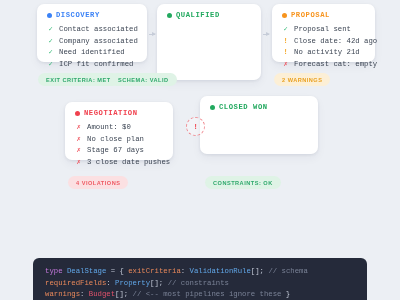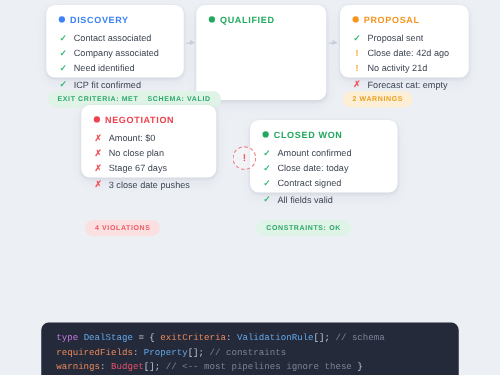--- a/index.html
+++ b/index.html
@@ -16,20 +16,21 @@
   }
 
   
   .card {
     position: absolute;
     background: #ffffff;
     border-radius: 7px;
     box-shadow: 0 1px 3px rgba(30,45,75,0.09), 0 4px 10px rgba(30,45,75,0.05);
     padding: 7px 25px 8px 10px;
     box-sizing: border-box;
+    font-family: Liberation Mono, monospace;
   }
   .card-head {
     display: flex;
     align-items: center;
     gap: 4px;
     margin-bottom: 5px;
   }
   .dot {
     width: 5px;
     height: 5px;
@@ -191,21 +192,21 @@
         <span class="mk mk-bad">✗</span>
         <span class="itxt">Forecast cat: empty</span>
       </div>
     </div>
   </div>
 <div class="arrow" style="left: 149px; top: 34px; width: 6px;"></div>
 <div class="arrow" style="left: 263px; top: 34px; width: 6px;"></div>
 <div class="badge badge-green" style="left: 38px; top: 73px;">EXIT CRITERIA: MET</div>
 <div class="badge badge-green" style="left: 110px; top: 73px;">SCHEMA: VALID</div>
 <div class="badge badge-amber" style="left: 274px; top: 73px;">2 WARNINGS</div>
-<div class="card" style="left: 65px; top: 84px; width: 108px; height: 58px;">
+<div class="card" style="left: 65px; top: 102px; width: 108px; height: 58px;">
     <div class="card-head">
       <span class="dot" style="background: rgb(240, 65, 78);"></span>
       <span class="card-title" style="color: rgb(240, 65, 78);">NEGOTIATION</span>
     </div>
     <div class="items">
       <div class="item">
         <span class="mk mk-bad">✗</span>
         <span class="itxt">Amount: $0</span>
       </div>
       <div class="item">
@@ -219,38 +220,20 @@
       <div class="item">
         <span class="mk mk-bad">✗</span>
         <span class="itxt">3 close date pushes</span>
       </div>
     </div>
   </div>
 <div class="card" style="left: 200px; top: 96px; width: 118px; height: 58px;">
     <div class="card-head">
       <span class="dot" style="background: rgb(34, 169, 95);"></span>
       <span class="card-title" style="color: rgb(34, 169, 95);">CLOSED WON</span>
-    </div>
-    <div class="items">
-      <div class="item">
-        <span class="mk mk-ok">✓</span>
-        <span class="itxt">Amount confirmed</span>
-      </div>
-      <div class="item">
-        <span class="mk mk-ok">✓</span>
-        <span class="itxt">Close date: today</span>
-      </div>
-      <div class="item">
-        <span class="mk mk-ok">✓</span>
-        <span class="itxt">Contract signed</span>
-      </div>
-      <div class="item">
-        <span class="mk mk-ok">✓</span>
-        <span class="itxt">All fields valid</span>
-      </div>
     </div>
   </div>
 <div class="conflict" style="left: 186px; top: 117px;">!</div>
 <div class="badge badge-red" style="left: 68px; top: 176px;">4 VIOLATIONS</div>
 <div class="badge badge-green" style="left: 205px; top: 176px;">CONSTRAINTS: OK</div>
 <div class="code">
     <div><span class="c-kw">type </span><span class="c-typ">DealStage</span><span class="c-pl"> = { </span><span class="c-prop">exitCriteria</span><span class="c-pl">: </span><span class="c-typ">ValidationRule</span><span class="c-pl">[]; </span><span class="c-com">// schema</span></div>
     <div><span class="c-prop">  requiredFields</span><span class="c-pl">: </span><span class="c-typ">Property</span><span class="c-pl">[]; </span><span class="c-com">// constraints</span></div>
     <div><span class="c-prop">  warnings</span><span class="c-pl">: </span><span class="c-err">Budget</span><span class="c-pl">[]; </span><span class="c-com">// &lt;-- most pipelines ignore these</span><span class="c-pl"> }</span></div>
   </div>

